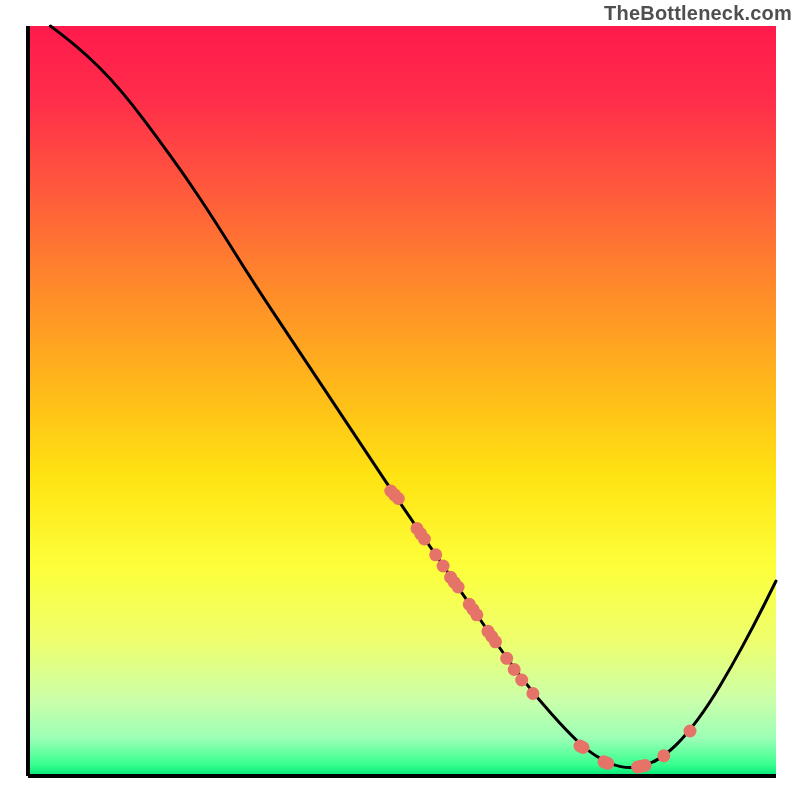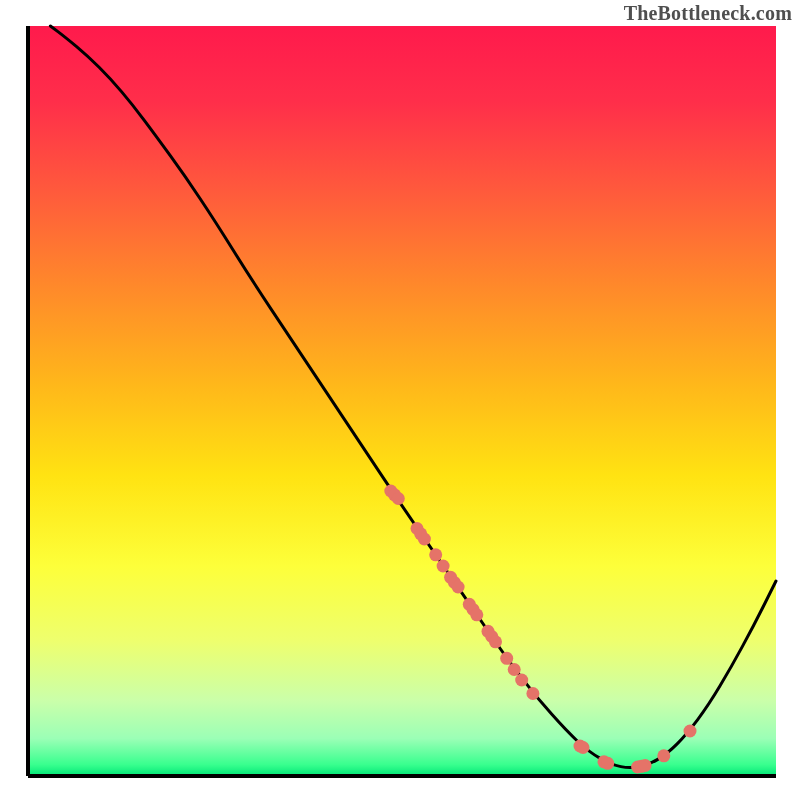--- a/index.html
+++ b/index.html
@@ -8,21 +8,20 @@
     width: 800px;
     height: 800px;
     overflow: hidden;
     background: #ffffff;
     font-family: Arial, Helvetica, sans-serif;
   }
   #wrap {
     position: relative;
     width: 800px;
     height: 654px;
-    font-family: Liberation Serif, serif;
   }
   #watermark {
     position: absolute;
     top: 2px;
     right: 8px;
     font-size: 20px;
     font-weight: 600;
     color: #4f4f4f;
     letter-spacing: 0.2px;
     z-index: 10;

